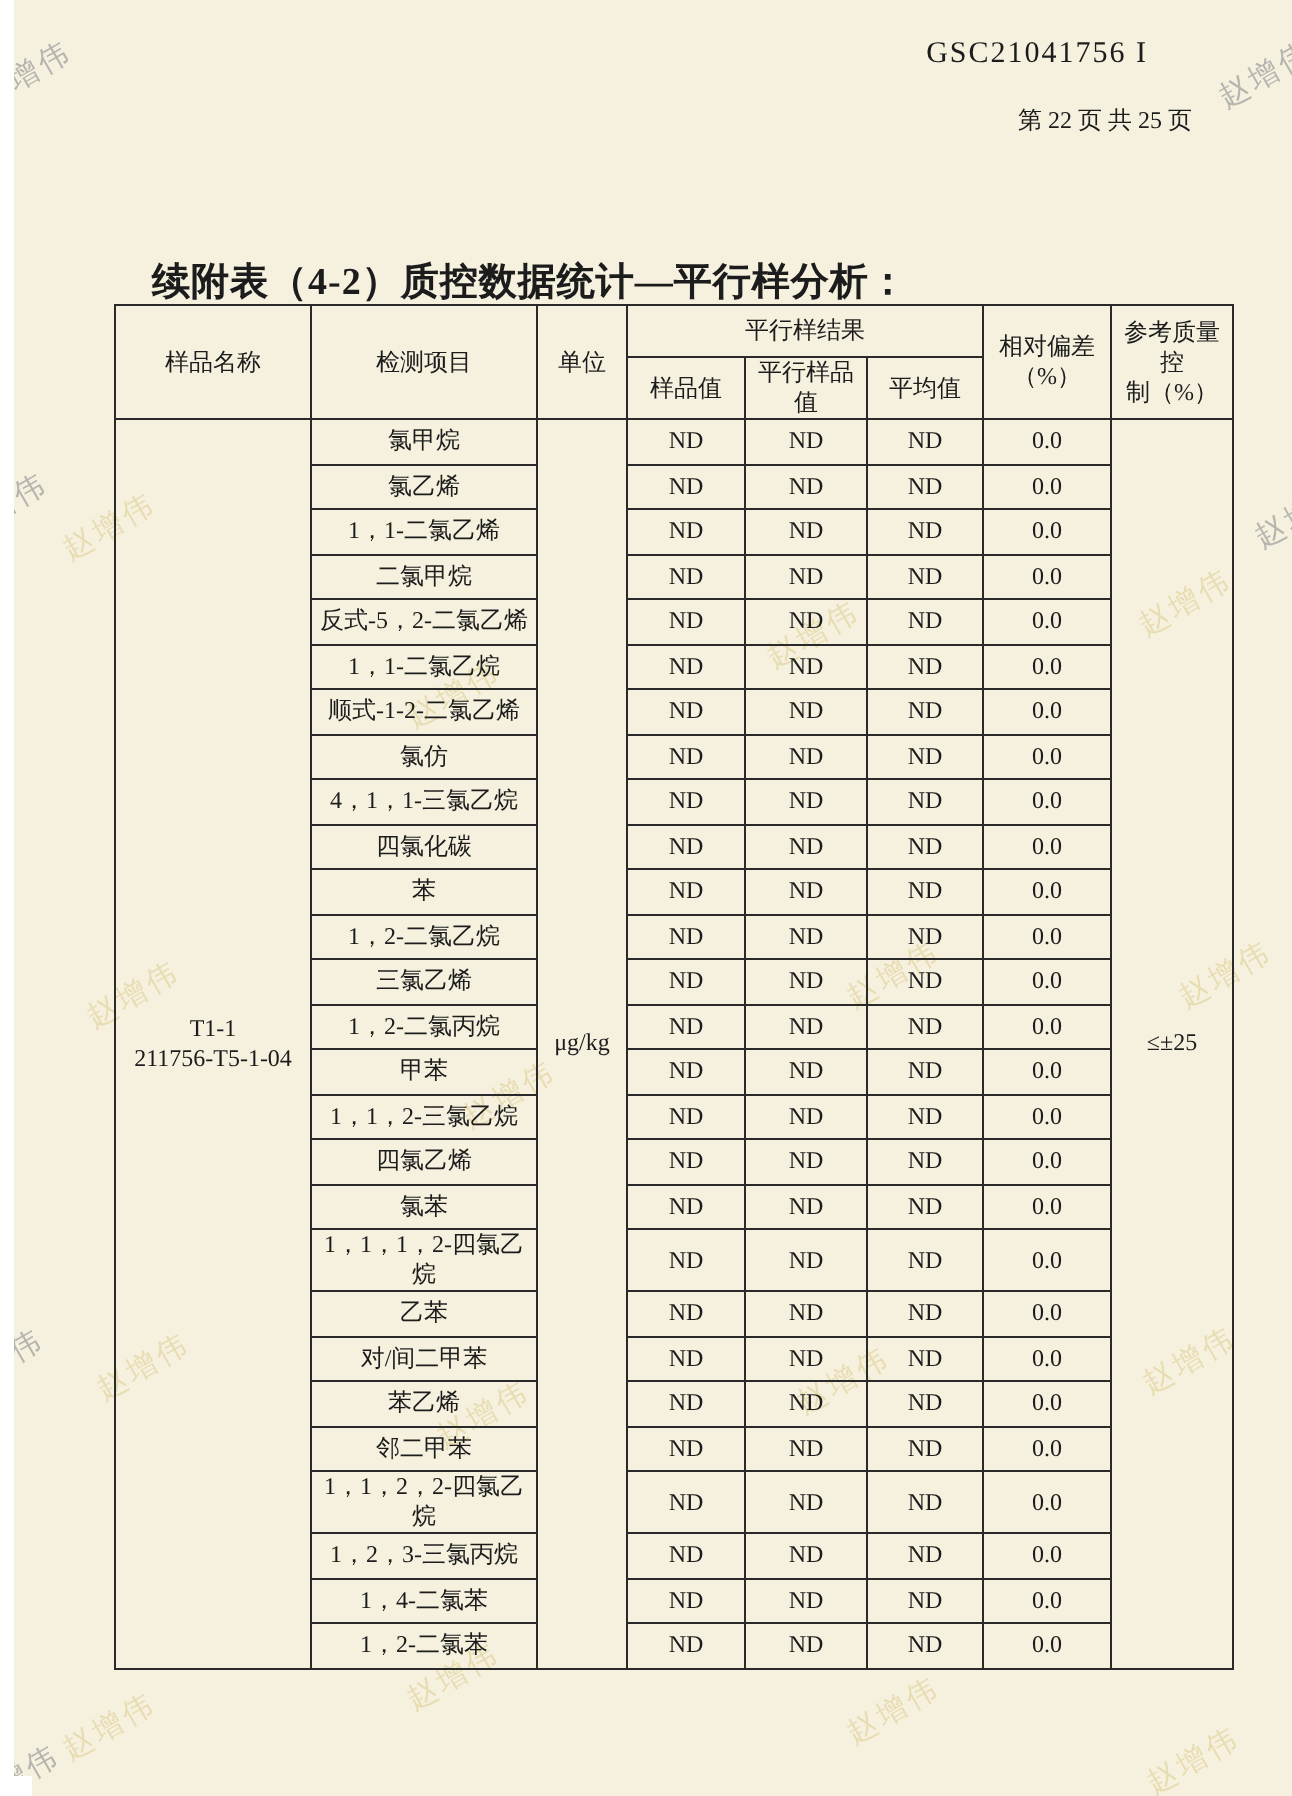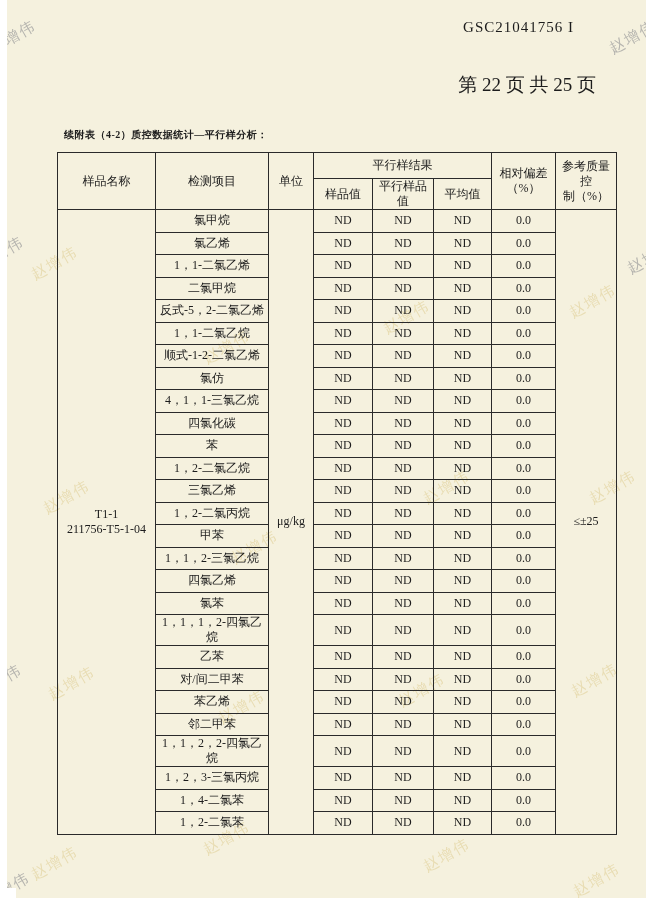--- a/index.html
+++ b/index.html
@@ -9,24 +9,24 @@
     margin:0 auto;
     background:#f5f1de;
     font-family:"Liberation Serif", serif;
     color:#1c1c1c;
     overflow:hidden;
   }
   .edge-left{position:absolute;left:0;top:0;width:7px;height:100%;background:#ffffff;}
   .edge-bottom{position:absolute;left:0;bottom:0;width:16px;height:10px;background:#ffffff;}
 
   .doc-number{position:absolute;top:19px;right:72px;font-size:15px;letter-spacing:1px;white-space:nowrap;}
-  .page-info{position:absolute;top:72px;right:50px;font-size:19px;white-space:nowrap;}
+  .page-info{position:absolute;top:52px;right:50px;font-size:12px;white-space:nowrap;}
   .company{position:absolute;top:81px;left:0;width:100%;text-align:center;
     font-size:18px;font-weight:bold;letter-spacing:2px;white-space:nowrap;}
-  .table-title{position:absolute;top:128px;left:64px;font-size:10px;font-weight:bold;letter-spacing:.5px;}
+  .table-title{position:absolute;top:128px;left:76px;font-size:19px;font-weight:bold;letter-spacing:.5px;}
 
   table.qc{position:absolute;top:152px;left:57px;width:559px;border-collapse:collapse;table-layout:fixed;}
   table.qc th, table.qc td{
     border:1px solid #2a2a2a;
     padding:0 1px;
     text-align:center;vertical-align:middle;
     font-size:12px;font-weight:normal;
     line-height:1.25;
     overflow:hidden;
   }

